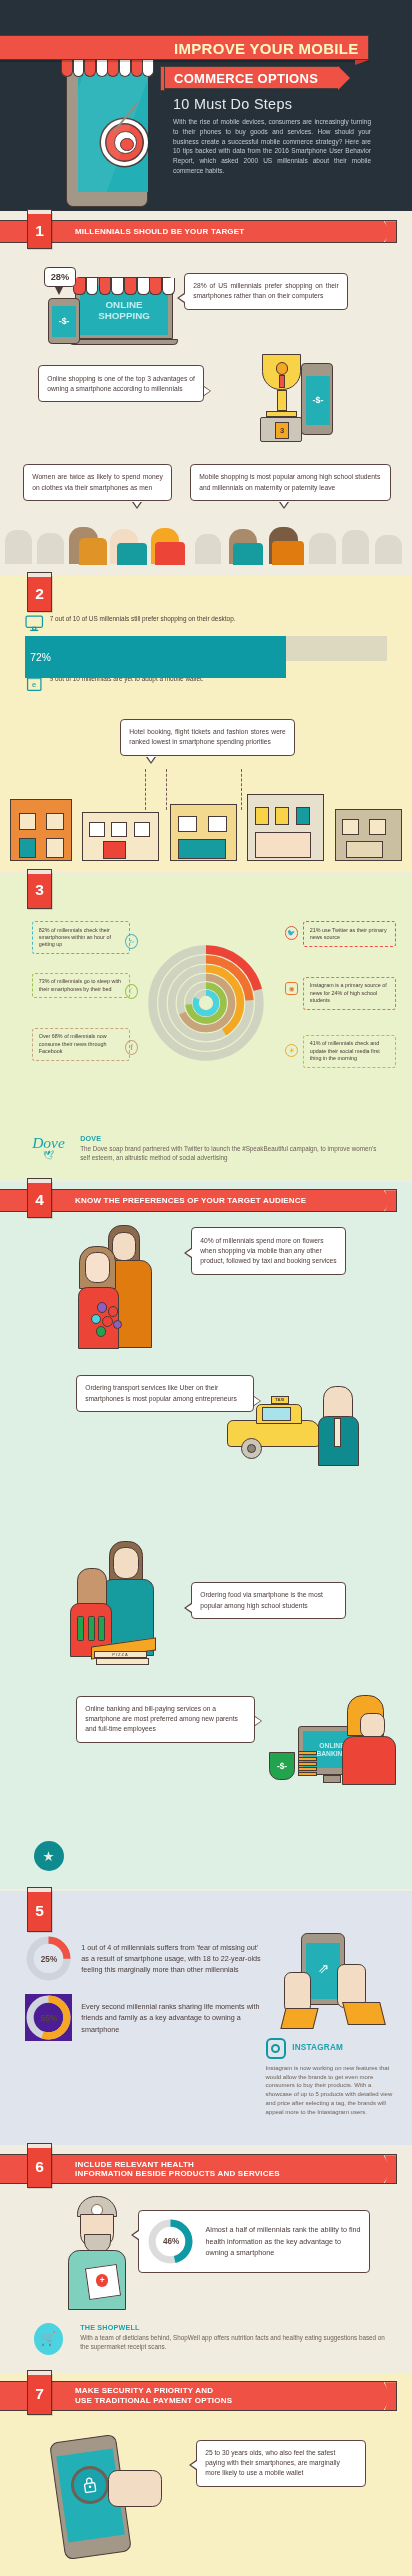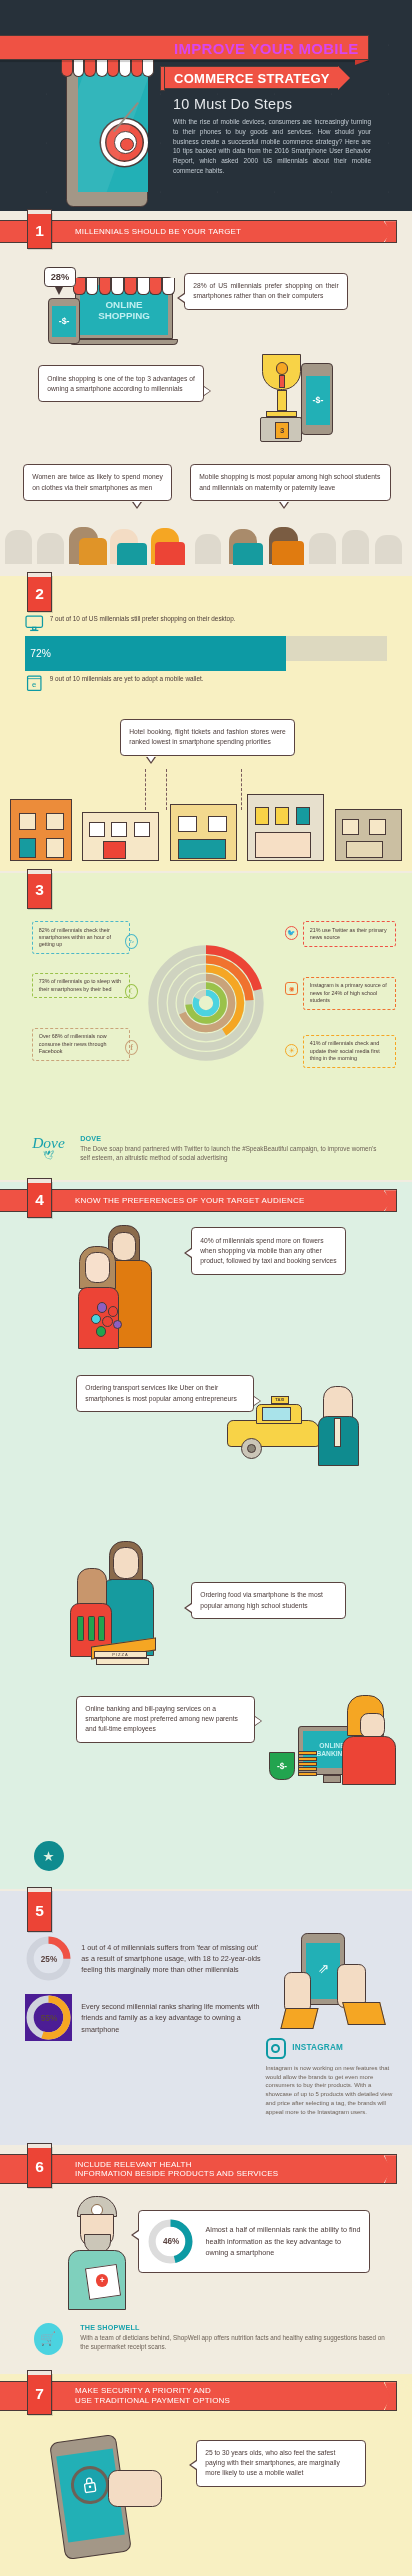--- a/index.html
+++ b/index.html
@@ -47,21 +47,21 @@
     width:0; height:0;
     border-top: 12.4px solid transparent; border-bottom: 12.4px solid transparent;
     border-left: 12.4px solid #ef5244;
   }
   .hero-band2::before {
     content:""; position:absolute; left:-5.2px; top:-1px; width:3.1px; height:23px;
     background:#ef5244; border:1px solid #4a3a38;
   }
   .hero-title1 {
     position: absolute; left: 174px; top: 40px;
-    font-size: 15px; font-weight: bold; color: #d946ef;
+    font-size: 15px; font-weight: bold; color: #fef9c3;
     letter-spacing: 0.3px; z-index: 5;
     font-family: "Liberation Sans", sans-serif;
   }
   .hero-title2 {
     position: absolute; left: 174px; top: 71px;
     font-size: 13px; font-weight: bold; color: #fff;
     letter-spacing: 0.3px; z-index: 5;
   }
   .hero-sub {
     position: absolute; left: 173px; top: 96px;
@@ -130,21 +130,21 @@
     background: #ec4436; border: 1px solid #4a3a38;
     display: flex; align-items: center; justify-content: center;
     color: #fff; font-size: 15.5px; font-weight: bold; z-index: 4;
     box-shadow: 1px 1px 0 rgba(0,0,0,.12);
   }
   .ribbon-num::before{
     content:"";position:absolute;left:-1px;top:-4.1px;right:-1px;height:4.1px;
     background:#efe6dd;border:1px solid #4a3a38;border-bottom:none;
   }
   .ribbon-label {
-    margin-left: 75px; color: #fff; font-size: 8px; font-weight: normal;
+    margin-left: 75px; color: #fff; font-size: 8px; font-weight: bold;
     letter-spacing: 0.2px; line-height: 9.8px; padding-right: 20.6px;
   }
 
   
   .bubble {
     position: relative; background: #fff; border: 1.3px solid #5a4340;
     border-radius: 4.1px; padding: 7.2px 8.2px;
     font-size: 6.7px; line-height: 10.3px; color: #4a3a38;
   }
   .bubble.tj { text-align: justify; }
@@ -181,21 +181,21 @@
     border-left: 4.1px solid transparent; border-right: 4.1px solid transparent;
     border-top: 6.2px solid #fff;
   }
 
   
   .barstat { margin: 0 25px 13.4px 25px; }
   .barstat-head { display: flex; align-items: flex-start; gap: 6.2px; margin-bottom: 3.1px; }
   .barstat-icon { width: 18.5px; height: 18.5px; flex: 0 0 18.5px; }
   .barstat-text { font-size: 6.4px; line-height: 8.8px; color: #4a3a38; padding-top: 1px; }
   .bar-track { height: 25px; background: #ddd9c0; position: relative; }
-  .bar-fill { height: 35px; background: #0d9aa4; display: flex; align-items: center; }
+  .bar-fill { height: 42px; background: #0d9aa4; display: flex; align-items: center; }
   .bar-fill span { color: #fff; font-size: 10.3px; padding-left: 5.2px; font-weight: 500; }
 
   
   .donut { position: relative; width: 47px; height: 47px; flex: 0 0 47px; }
   .donut .hole {
     position: absolute; left: 12px; top: 12px; width: 24px; height: 24px;
     background: inherit; border-radius: 50%;
     display: flex; align-items: center; justify-content: center;
   }
   .donut .pct { font-size: 8.2px; font-weight: bold; color: #5a4340; }
@@ -237,21 +237,21 @@
         <div class="stripe" style="left:46px;background:#ef5244;"></div>
         <div class="stripe" style="left:58px;background:#fff;"></div>
         <div class="stripe" style="left:70px;background:#ef5244;"></div>
         <div class="stripe" style="left:81px;background:#fff;"></div>
       </div>
     </div>
 
     <div class="hero-band"></div>
     <div class="hero-band2"></div>
     <div class="hero-title1">IMPROVE YOUR MOBILE</div>
-    <div class="hero-title2">COMMERCE STRATEGY</div>
+    <div class="hero-title2">COMMERCE OPTIONS</div>
     <div class="hero-sub">10 Must Do Steps</div>
     <div class="hero-body">With the rise of mobile devices, consumers are increasingly turning to their phones to buy goods and services. How should your business create a successful mobile commerce strategy? Here are 10 tips backed with data from the 2016 Smartphone User Behavior Report, which asked 2000 US millennials about their mobile commerce habits.</div>
   </div>
 
   <div class="section bg-cream">
     <div class="ribbon-wrap">
       <div class="ribbon">
           <div class="ribbon-notch" style="background:#f1ece0"></div>
         <div class="ribbon-label">MILLENNIALS SHOULD BE YOUR TARGET</div>
       </div>

